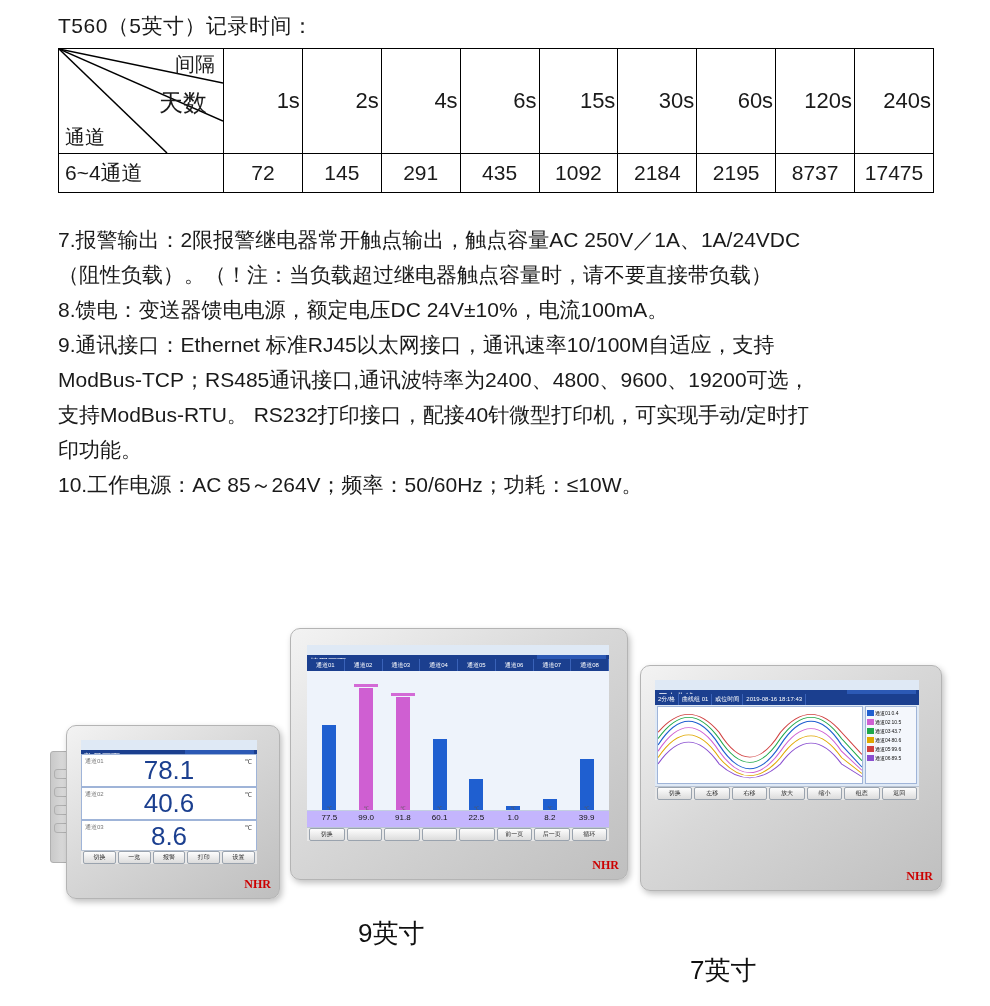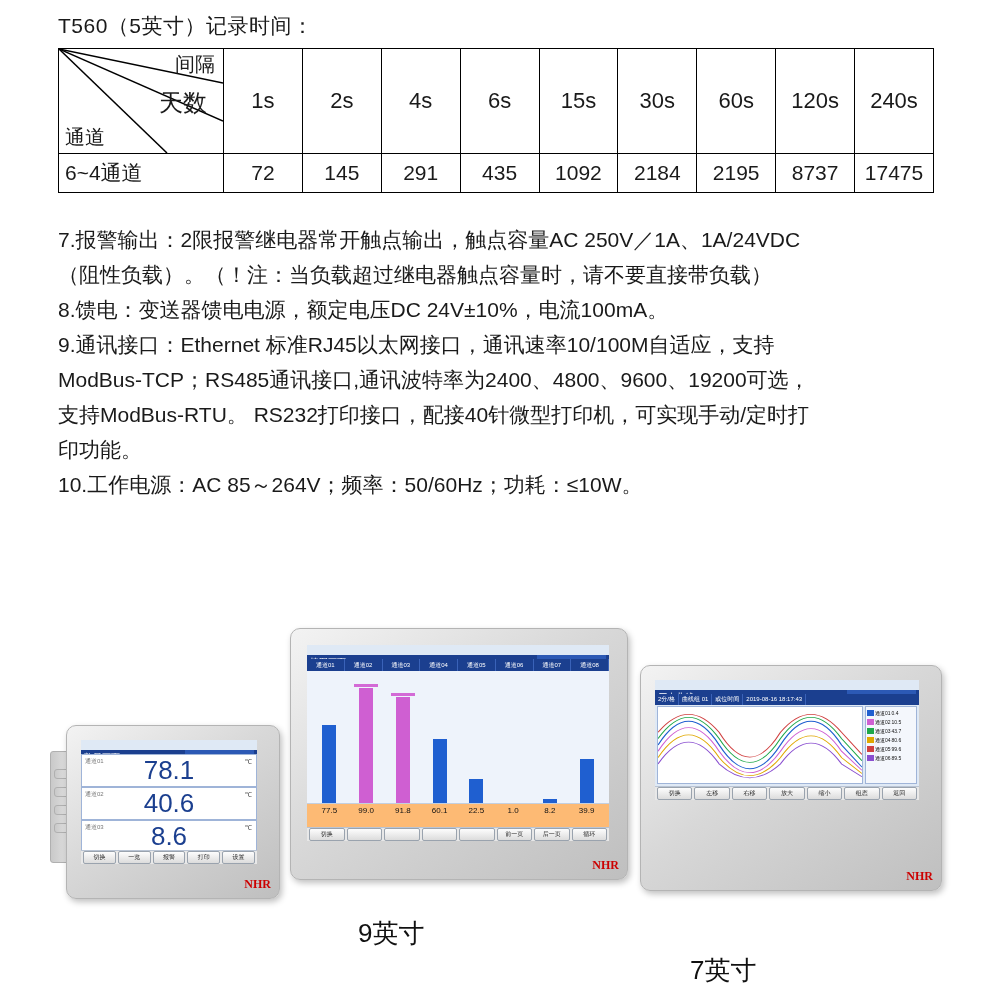--- a/index.html
+++ b/index.html
@@ -77,20 +77,21 @@
     font-size: 20px;
   }
   .row-head {
     text-align: left !important;
     padding-left: 6px !important;
     font-size: 21px;
   }
   .hdr-row td {
     height: 104px;
     font-size: 22px;
+    text-align: right;
   }
 
   
   .body-text {
     position: absolute;
     left: 58px;
     top: 222px;
     width: 900px;
     font-size: 21px;
     line-height: 35px;
@@ -279,25 +280,25 @@
     position: absolute;
     left: -5px;
     top: -4px;
     width: 24px;
     height: 3px;
     background: #d36ad6;
   }
   .bar-vals {
     position: absolute;
     left: 0; right: 0; bottom: 14px;
-    height: 24px;
+    height: 17px;
     display: flex;
     padding: 0 4px;
     box-sizing: border-box;
-    background: #fdba74;
+    background: #c4b5fd;
     border-top: 1px solid #c3cfe0;
   }
   .bar-val {
     flex: 1;
     text-align: center;
     font-size: 8px;
     color: #111;
     line-height: 14px;
   }
   .unit-row {

